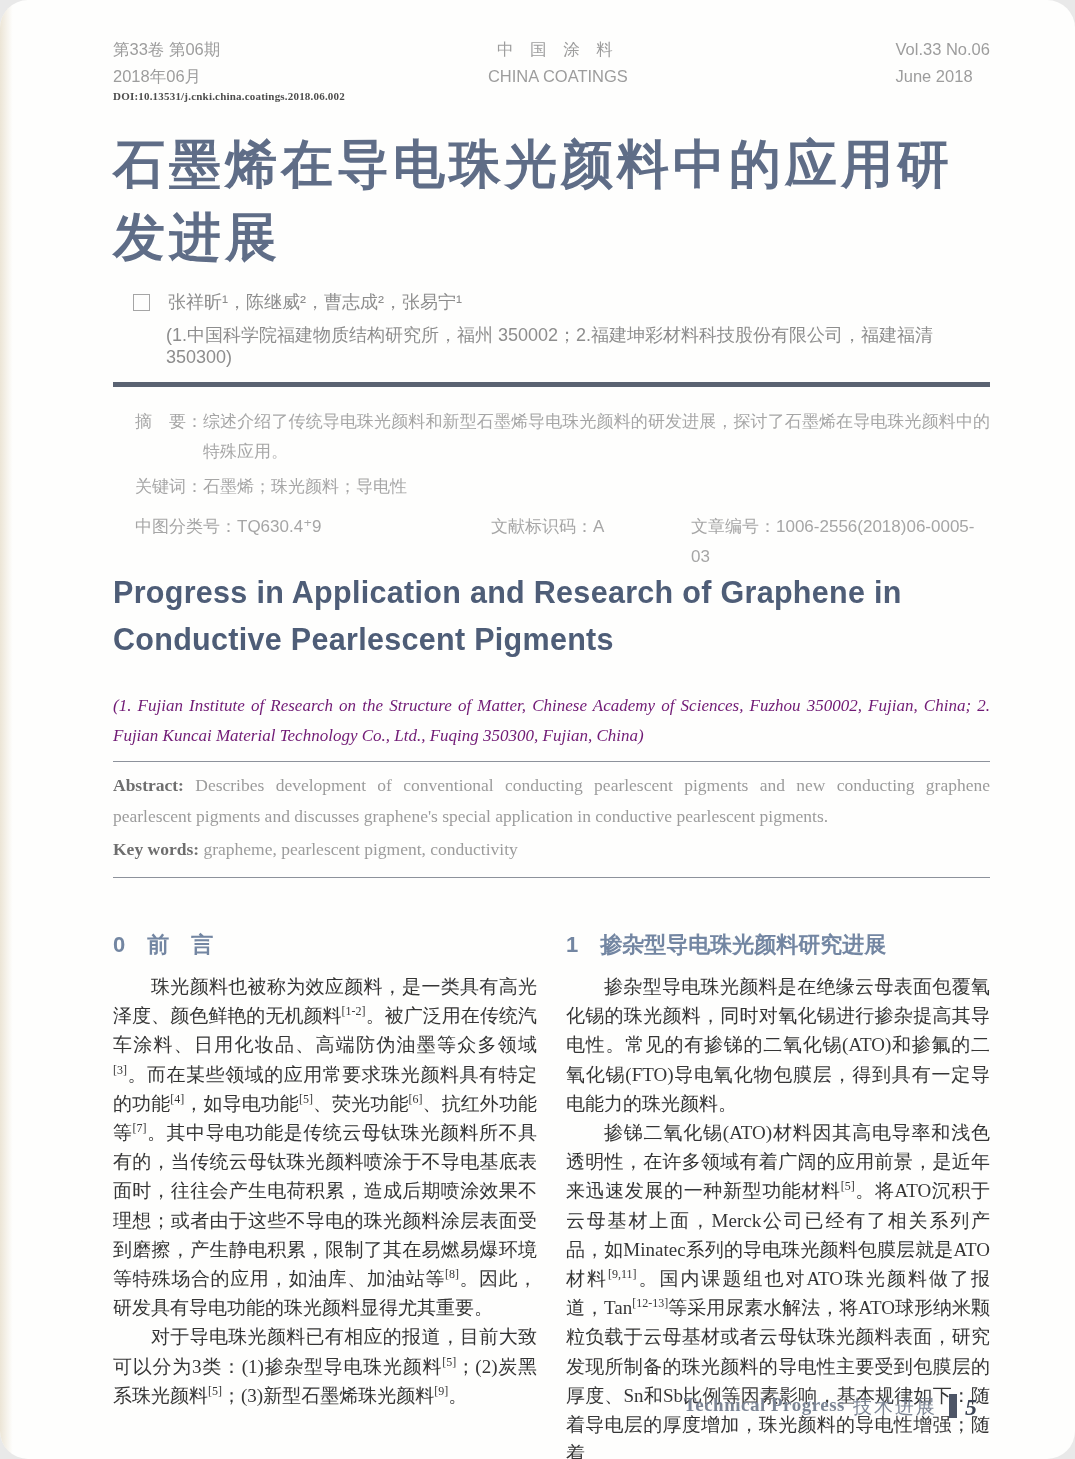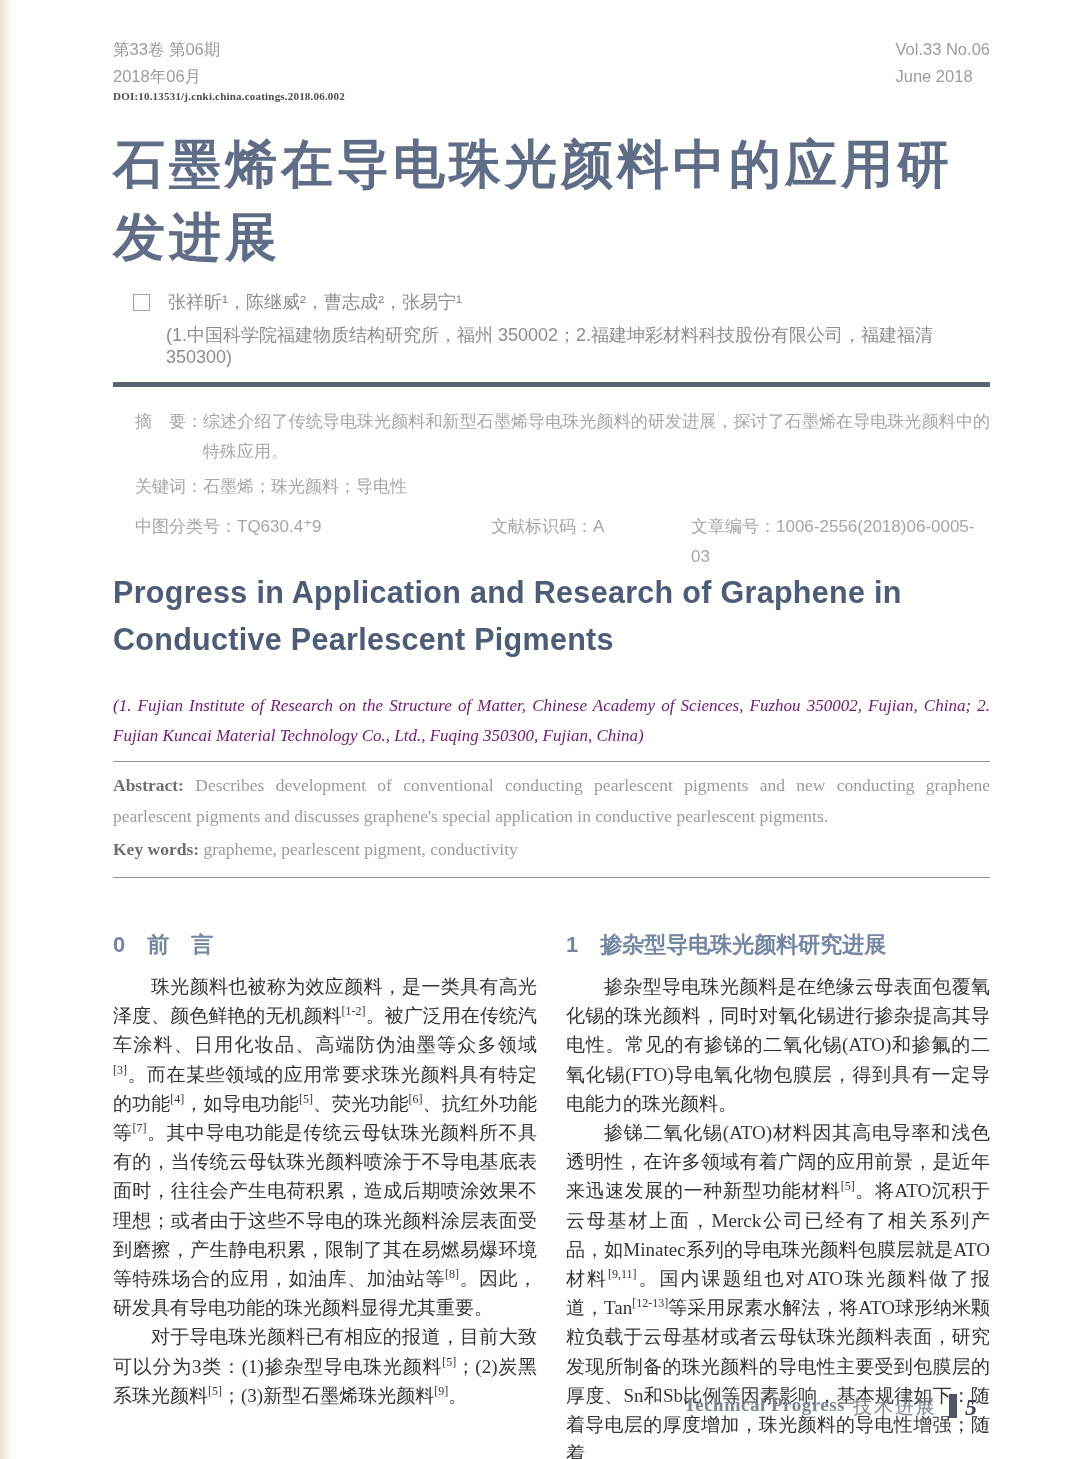--- a/index.html
+++ b/index.html
@@ -2,20 +2,21 @@
 <html><head>
 <meta charset="utf-8">
 <style>
   html,body{margin:0;padding:0;background:#e9e9e9;}
   .page{
     position:relative;
     width:1075px;height:1459px;
     background:#fefefd;
     overflow:hidden;
     font-family:"Liberation Sans","DejaVu Sans",sans-serif;
+    border-radius:28px;
   }
   .edge-strip{
     position:absolute;left:0;top:0;bottom:0;width:14px;
     background:linear-gradient(to right,#ece5d6 0%,rgba(255,255,255,0) 90%);
   }
   .content{position:absolute;left:113px;top:36px;width:877px;}
 
   
   .jheader{display:flex;justify-content:space-between;color:#9d9d9d;font-size:16.5px;line-height:27px;}
   .jheader .col-c{text-align:center;}
@@ -107,20 +108,24 @@
 <div class="page">
   <div class="edge-strip"></div>
 
   <div class="content">
 
     <div class="jheader">
       <div class="col-l">
         <div>第33卷 第06期</div>
         <div>2018年06月</div>
       </div>
+      <div class="col-c">
+        <div class="jh-cn">中 国 涂 料</div>
+        <div>CHINA COATINGS</div>
+      </div>
       <div class="col-r">
         <div>Vol.33  No.06</div>
         <div>June 2018</div>
       </div>
     </div>
     <div class="doi">DOI:10.13531/j.cnki.china.coatings.2018.06.002</div>
 
     <h1 class="cn-title" style="margin-bottom:0;">石墨烯在导电珠光颜料中的应用研发进展</h1>
 
     <div class="authors-cn">

